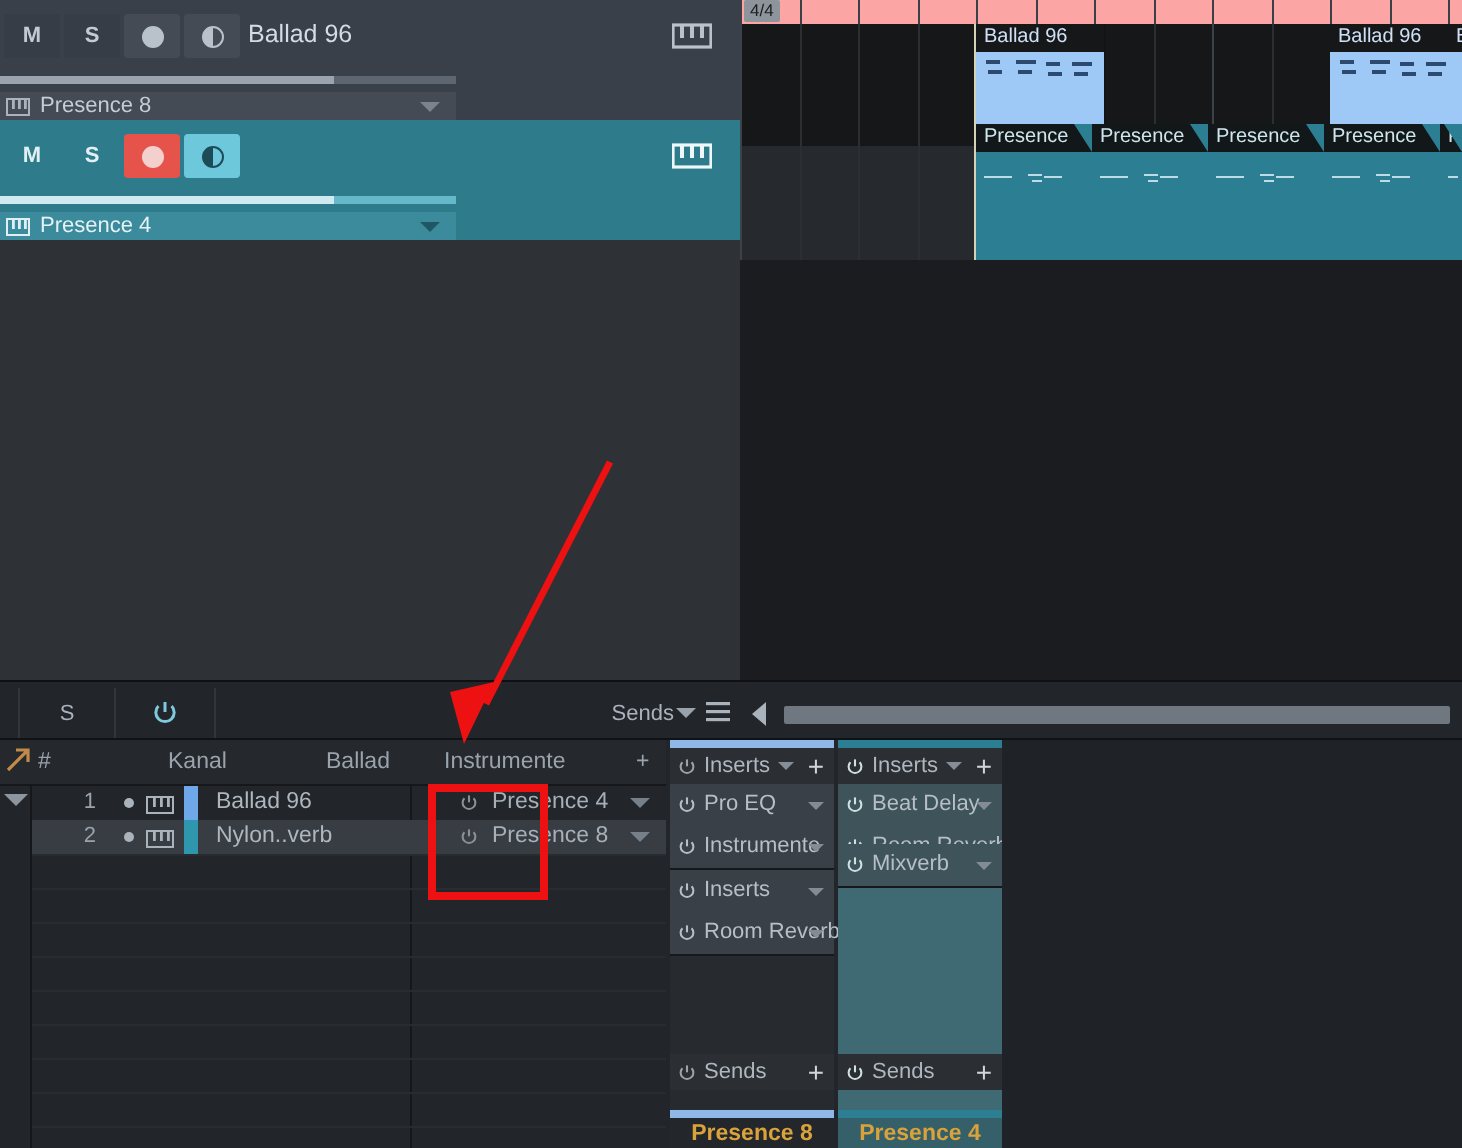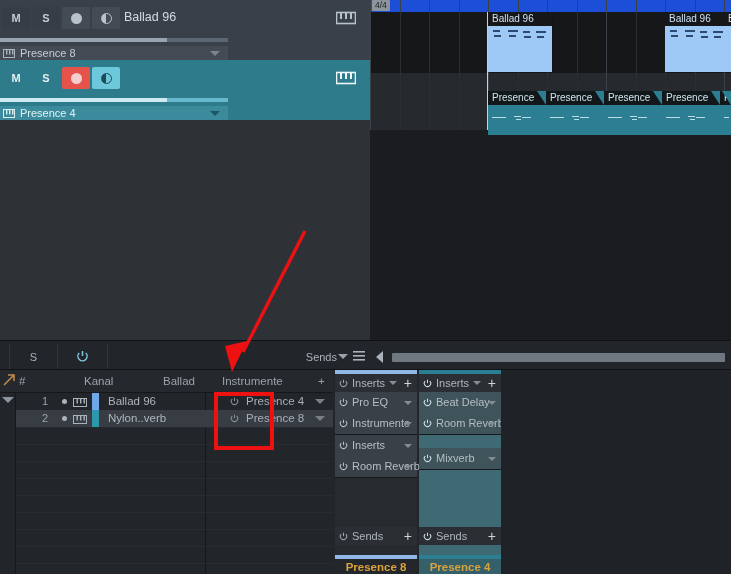--- a/index.html
+++ b/index.html
@@ -56,21 +56,21 @@
   .tk-inst .kbd-sm{width:12px;height:9px;margin-left:3px;margin-right:5px;flex:0 0 auto;}
   .tk-inst .lbl{font-size:11px;color:#c5ccd4;}
   .t2 .tk-inst .lbl{color:#e4f2f6;}
   .tk-inst .caret{position:absolute;right:8px;width:0;height:0;
                   border-left:5px solid transparent;border-right:5px solid transparent;
                   border-top:5px solid #7b838d;}
   .t2 .tk-inst .caret{border-top-color:#1f5663;}
 
   
   #timeline{position:absolute;left:370px;top:0;width:361px;height:340px;background:#1a1c1f;}
-  #ruler{position:absolute;left:0;top:0;width:361px;height:12px;background:#1d4ed8;
+  #ruler{position:absolute;left:0;top:0;width:361px;height:12px;background:#fca5a5;
          border-bottom:1px solid #101214;}
   .rtick{position:absolute;top:0;width:1px;height:12px;background:#3b4046;}
   #tsig{position:absolute;left:2px;top:0px;height:11px;padding:0 3px;background:#8d949c;
         color:#1b1d20;font-size:8.5px;line-height:11px;border-radius:1px;}
 
   #lane1{position:absolute;left:0;top:12px;width:361px;height:61px;background:#151719;}
   #lane2{position:absolute;left:0;top:73px;width:361px;height:57px;background:#26292d;}
   #lanebg{position:absolute;left:0;top:130px;width:361px;height:210px;background:#1a1c1f;}
   .gline{position:absolute;top:12px;width:1px;height:118px;background:#2b2f34;}
   .gline.bar{background:#3c4249;}
@@ -78,21 +78,21 @@
 
   
   .clip{position:absolute;overflow:hidden;}
   .clip.midi{top:12px;height:60px;background:#9ec8f5;border-right:1px solid #12141a;}
   .clip.midi .chdr{height:14px;background:#151719;color:#cfe0f5;font-size:10px;
                    line-height:14px;padding-left:4px;white-space:nowrap;}
   .clip.midi .notes{position:relative;height:46px;}
   .nt{position:absolute;height:2px;background:#2c4a70;}
   .nt.s{width:7px;} .nt.l{width:10px;}
 
-  .clip.audio{top:91px;height:44px;background:#2c7f92;border-right:1px solid #12141a;}
+  .clip.audio{top:62px;height:68px;background:#2c7f92;border-right:1px solid #12141a;}
   .clip.audio .chdr{height:14px;background:#12181a;color:#cfe6ec;font-size:10px;
                     line-height:14px;padding-left:4px;white-space:nowrap;position:relative;}
   .clip.audio .chdr:after{content:"";position:absolute;right:0;top:0;
                           border-top:14px solid #2c7f92;border-left:9px solid transparent;}
   .clip.audio .wave{position:relative;height:42px;}
   .wv{position:absolute;height:1px;background:#bcdde5;}
 
   
   #console{position:absolute;left:0;top:340px;width:731px;height:234px;background:#222529;
            border-top:1px solid #0e1013;}
@@ -549,21 +549,21 @@
             <span class="cr"></span>
           </div>
           <div class="slot" style="top: 43.3px;">
             <svg class="pw" viewBox="0 0 13 13">
               <path d="M3.2 3.0 A4.6 4.6 0 1 0 9.8 3.0" fill="none" stroke="#cfe0e5" stroke-width="1.5"></path>
               <line x1="6.5" y1="1" x2="6.5" y2="6" stroke="#cfe0e5" stroke-width="1.5"></line>
             </svg>
             <div class="t">Room Reverb</div>
             <span class="cr"></span>
           </div>
-          <div class="slot" style="top: 78px; text-align: right;">
+          <div class="slot" style="top: 52px; text-align: right;">
             <svg class="pw" viewBox="0 0 13 13">
               <path d="M3.2 3.0 A4.6 4.6 0 1 0 9.8 3.0" fill="none" stroke="#cfe0e5" stroke-width="1.5"></path>
               <line x1="6.5" y1="1" x2="6.5" y2="6" stroke="#cfe0e5" stroke-width="1.5"></line>
             </svg>
             <div class="t">Mixverb</div>
             <span class="cr"></span>
           </div>
         </div>
       <div class="fill" style="top:107px;height:50px;"></div>
       <div class="sec-hdr" style="top:157px;">

